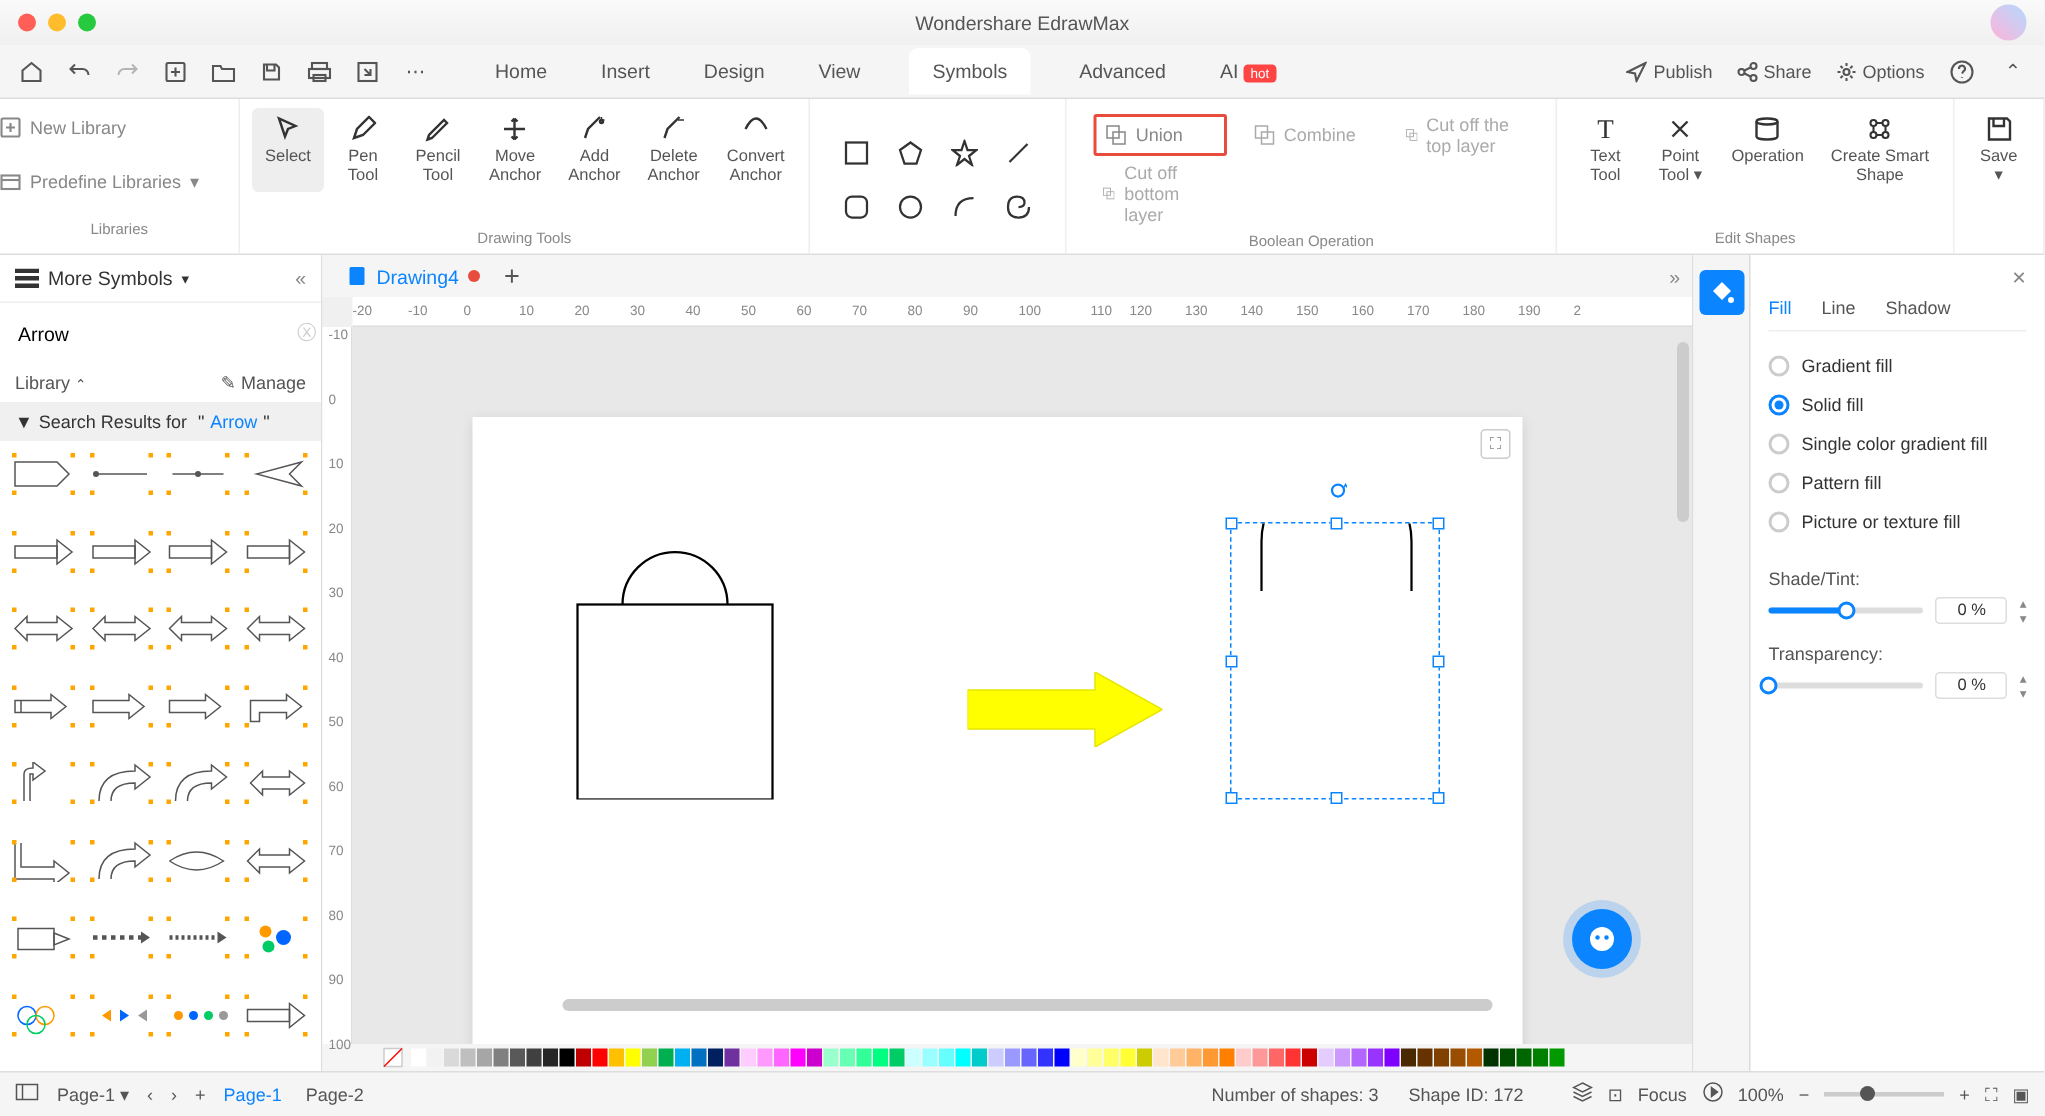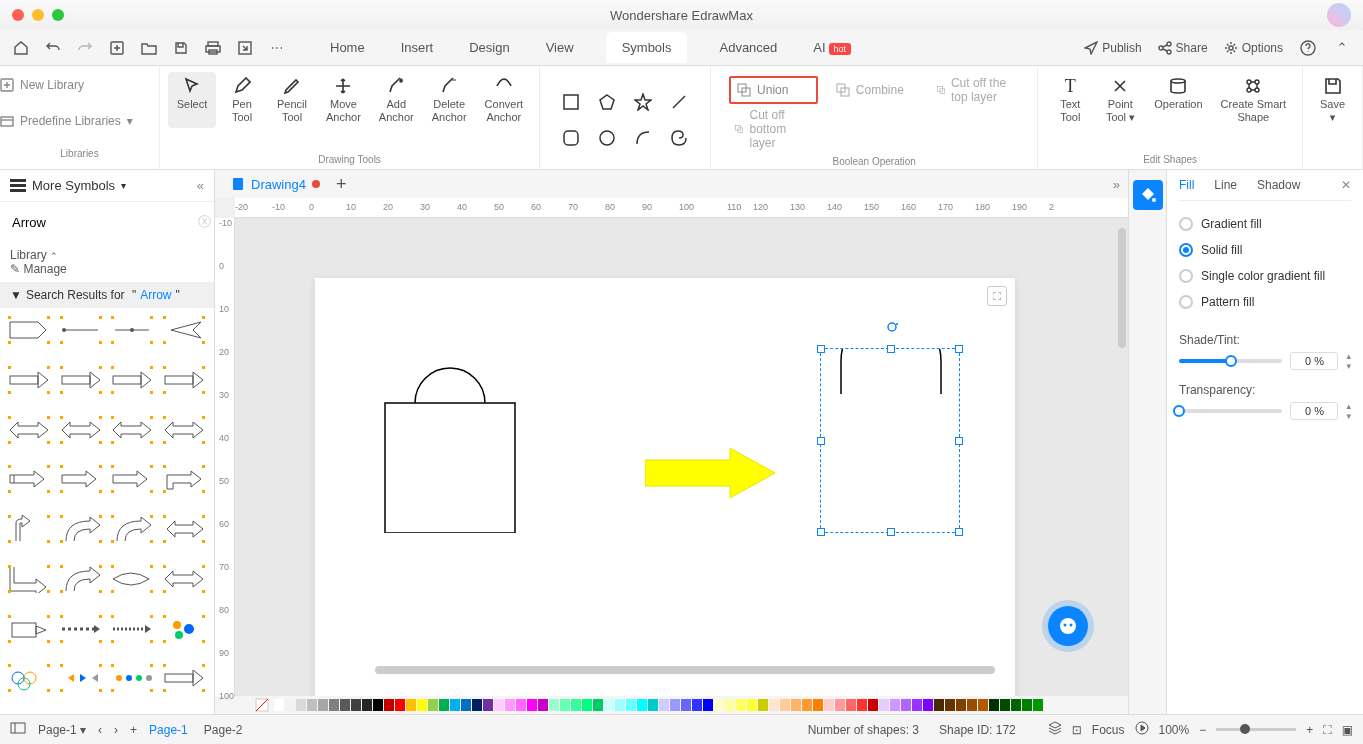--- a/index.html
+++ b/index.html
@@ -36,21 +36,21 @@
 .bool-btn.highlight { border:2px solid #e74c3c; color:#888; border-radius:2px; }
 .save-group { width:60px; }
 .main-area { display:flex; height:calc(100% - 30px - 36px - 104px - 30px); }
 .sidebar-left { width:215px; background:#fff; border-right:1px solid #ddd; display:flex; flex-direction:column; }
 .sidebar-header { padding:8px 10px; display:flex; align-items:center; gap:6px; border-bottom:1px solid #eee; }
 .sidebar-header-title { font-weight:500; font-size:13px; }
 .collapse-icon { margin-left:auto; color:#888; cursor:pointer; }
 .search-row { padding:8px; display:flex; gap:6px; align-items:center; }
 .search-input { flex:1; border:none; background:#fff; padding:4px; font-size:13px; outline:none; }
 .search-btn { background:#0b84ff; color:#fff; border:none; padding:5px 12px; border-radius:4px; font-size:12px; cursor:pointer; }
-.lib-manage { padding:6px 10px; display:flex; justify-content:space-between; align-items:flex-start; font-size:12px; color:#555;flex-direction:column; }
+.lib-manage { padding:6px 10px; display:flex; justify-content:space-between; align-items:flex-end; font-size:12px; color:#555; }
 .search-results-hdr { padding:6px 10px; background:#f0f0f0; font-size:12px; display:flex; align-items:center; gap:4px; }
 .shapes-panel { flex:1; overflow:auto; padding:8px; display:grid; grid-template-columns:repeat(4,1fr); gap:8px; }
 .arrow-shape { width:42px; height:28px; display:flex; align-items:center; justify-content:center; cursor:pointer; position:relative; }
 .corner-dot { position:absolute; width:3px; height:3px; background:#ffa500; }
 .canvas-area { flex:1; display:flex; flex-direction:column; background:#f0f0f0; position:relative; }
 .doc-tabs { height:28px; background:#f5f5f5; display:flex; align-items:center; padding:0 8px; gap:8px; }
 .doc-tab { display:flex; align-items:center; gap:6px; padding:4px 8px; cursor:pointer; }
 .doc-tab.active { color:#0b84ff; }
 .unsaved-dot { width:8px; height:8px; background:#e74c3c; border-radius:50%; }
 .ruler-h { height:20px; background:#fff; border-bottom:1px solid #ddd; position:relative; font-size:9px; color:#888; margin-left:20px; }
@@ -65,21 +65,21 @@
 .yellow-arrow { position:absolute; left:330px; top:170px; }
 .selection-box { position:absolute; border:1px dashed #0b84ff; }
 .sel-handle { position:absolute; width:8px; height:8px; background:#fff; border:1px solid #0b84ff; }
 .color-strip { height:18px; display:flex; padding:2px 40px; gap:1px; align-items:center; background:#f5f5f5; }
 .color-chip { width:10px; height:12px; cursor:pointer; }
 .sidebar-right { width:235px; background:#fff; border-left:1px solid #ddd; display:flex; }
 .vtoolbar { width:38px; background:#f5f5f5; border-right:1px solid #ddd; padding-top:6px; }
 .vtoolbar-btn { width:30px; height:30px; margin:4px auto; background:#0b84ff; border-radius:4px; display:flex; align-items:center; justify-content:center; color:#fff; }
 .props-panel { flex:1; padding:8px 12px; }
 .props-tabs { display:flex; gap:20px; padding-bottom:8px; border-bottom:1px solid #eee; font-size:12px; }
-.props-tab { cursor:pointer; color:#555; }
+.props-tab { cursor:pointer; color:#555;margin-top:20px; }
 .props-tab.active { color:#0b84ff; font-weight:500; }
 .props-close { margin-left:auto; cursor:pointer; color:#888; }
 .radio-list { padding:10px 0; }
 .radio-item { display:flex; align-items:center; gap:8px; padding:6px 0; font-size:12px; cursor:pointer; }
 .radio-circle { width:14px; height:14px; border:2px solid #ccc; border-radius:50%; display:flex; align-items:center; justify-content:center; }
 .radio-circle.checked { border-color:#0b84ff; }
 .radio-circle.checked::after { content:''; width:6px; height:6px; background:#0b84ff; border-radius:50%; }
 .prop-label { font-size:12px; color:#555; margin:8px 0 4px; }
 .prop-row { display:flex; align-items:center; gap:8px; margin:4px 0 12px; }
 .slider { flex:1; height:4px; background:#ddd; border-radius:2px; position:relative; }
@@ -950,20 +950,24 @@
             <span>Solid fill</span>
           </div>
           <div class="radio-item">
             <div class="radio-circle"></div>
             <span>Single color gradient fill</span>
           </div>
           <div class="radio-item">
             <div class="radio-circle"></div>
             <span>Pattern fill</span>
           </div>
+          <div class="radio-item">
+            <div class="radio-circle"></div>
+            <span>Picture or texture fill</span>
+          </div>
         </div>
       <div class="prop-label">Shade/Tint:</div>
       <div class="prop-row">
         <div class="slider">
             <div class="slider-fill" style="width:50%"></div>
             <div class="slider-thumb" style="left:50%"></div>
           </div>
         <div class="spinner">0 %</div>
         <span style="font-size:9px;color:#888">▴<br>▾</span>
       </div>

